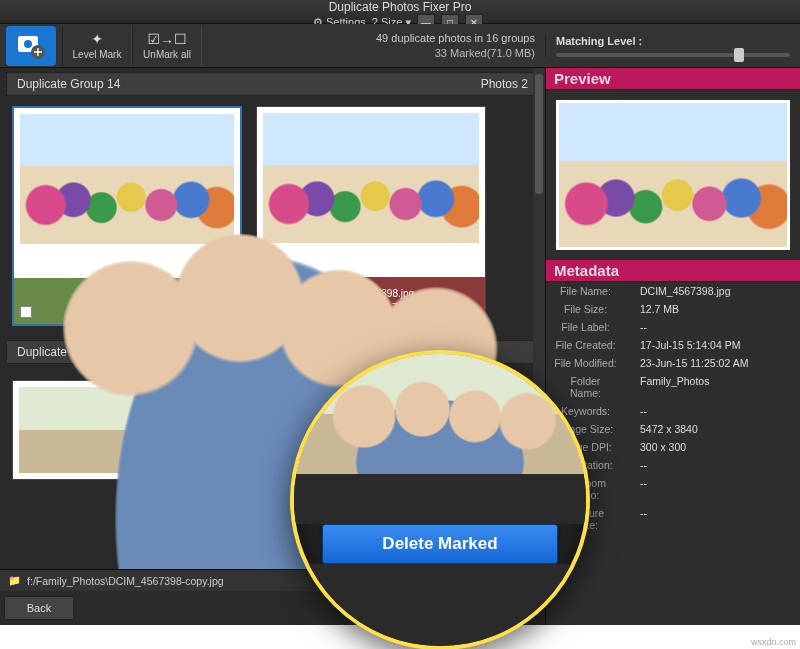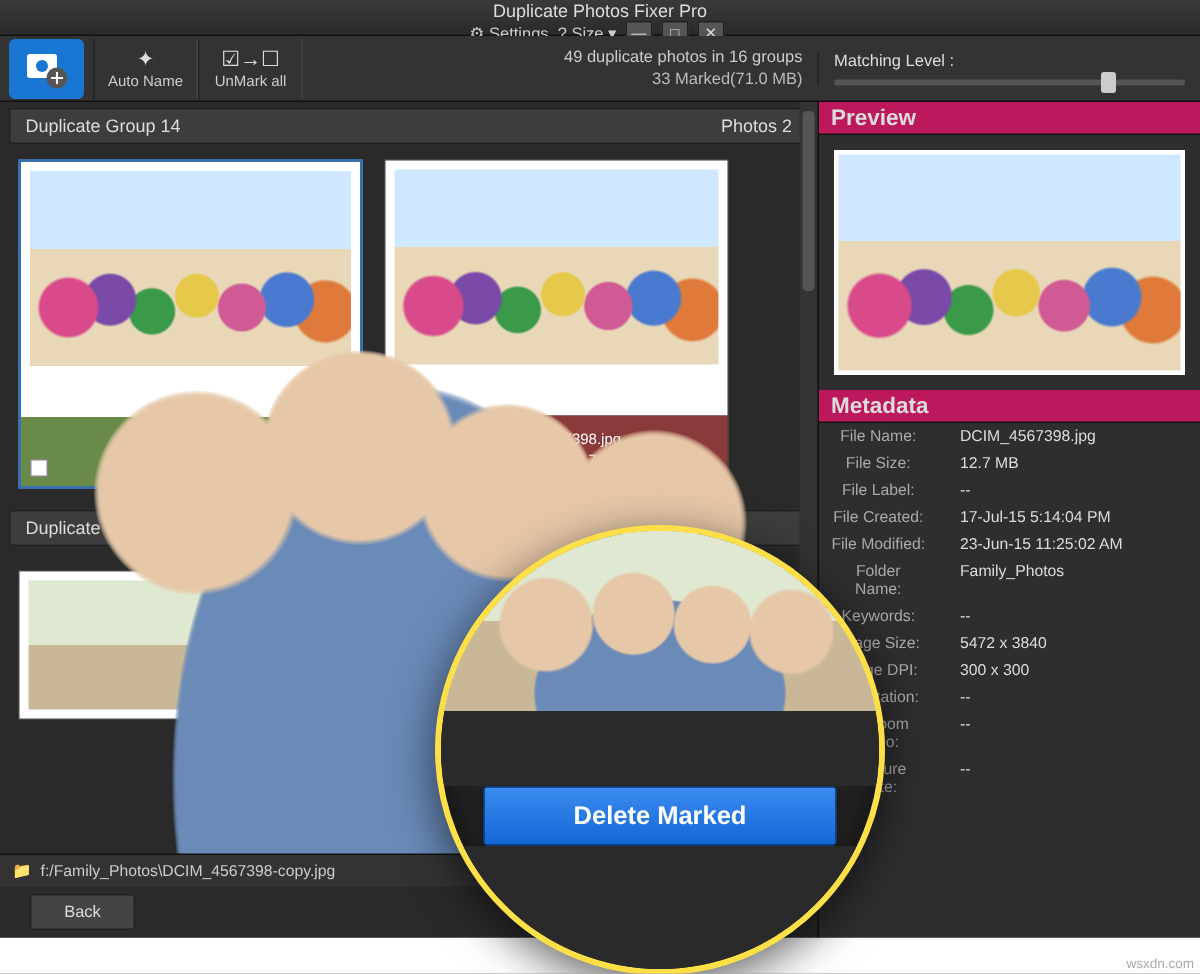--- a/index.html
+++ b/index.html
@@ -13,21 +13,21 @@
   .winbtn { width: 18px; height: 16px; background: #555; border: 1px solid #222; display: flex; align-items: center; justify-content: center; font-size: 10px; color: #ddd; cursor: pointer; }
   
   .toolbar { height: 44px; background: #333; border-bottom: 1px solid #111; display: flex; align-items: center; }
   .logo { width: 50px; height: 40px; margin: 2px 6px; background: #1976d2; border-radius: 4px; display:flex; align-items:center; justify-content:center; position:relative;}
   .logo svg { width: 32px; height: 32px; }
   .tool { width: 70px; height: 40px; border-left:1px solid #222; border-right:1px solid #444; display:flex; flex-direction:column; align-items:center; justify-content:center; gap:2px; cursor:pointer; font-size:10px; color:#ccc;}
   .tool .ico { font-size:14px; color:#ddd; }
   .stats-block { flex:1; text-align:right; padding-right:10px; font-size:11px; line-height:15px; color:#ccc;}
   .stats-block .line2 { color:#bbb; }
   .match-block { width:255px; padding:0 10px; border-left:1px solid #222; font-size:11px;}
-  .match-block .lbl { margin-bottom:4px; color:#ddd; font-weight:normal;}
+  .match-block .lbl { margin-bottom:4px; color:#ddd; font-weight:bold;}
   .slider-track { height:4px; background:#555; border-radius:2px; position:relative; margin-top:6px;}
   .slider-thumb { position:absolute; top:-5px; left:76%; width:10px; height:14px; background:#ccc; border-radius:2px; }
   
   .body { flex:1; display:flex; min-height:0; }
   .main-col { flex:1; display:flex; flex-direction:column; min-width:0; background:#2a2a2a; }
   .main-scroll { flex:1; overflow:hidden; position:relative; }
   .main-inner { padding:0 6px; }
   .group-hdr { background:#3d3d3d; height:24px; display:flex; align-items:center; justify-content:space-between; padding:0 10px; font-size:12px; color:#ddd; border:1px solid #222; margin-top:4px;}
   .thumb-row { display:flex; gap:14px; padding:10px 6px; }
   .card { width:230px; border:1px solid #444; background:#333; }
@@ -47,21 +47,21 @@
   .preview-box { padding:10px; }
   .preview-img { width:100%; height:150px; background:#fff; padding:3px; }
   .preview-img .photo { width:100%; height:100%; }
   .meta { flex:1; overflow:auto; }
   .meta-row { display:flex; font-size:10.5px; padding:3px 8px; color:#ccc; }
   .meta-row .k { width:86px; text-align:center; padding-right:23px; color:#aaa;}
   .meta-row .v { flex:1; color:#ddd; }
   
   .status { height:22px; background:#333; border-top:1px solid #111; display:flex; align-items:center; padding:0 8px; font-size:10.5px; color:#ccc; gap:6px;}
   .status .fico { color:#e6b84a; }
-  .back-row { height:34px; display:flex; align-items:center; padding:0 20px;text-align:center;}
+  .back-row { height:34px; display:flex; align-items:center; padding:0 4px;text-align:center;}
   .back-btn { width:70px; height:24px; background:#444; border:1px solid #222; color:#ddd; font-size:11px; display:flex; align-items:center; justify-content:center; cursor:pointer; border-radius:2px;}
   
   .zoom { position:absolute; left:290px; top:350px; width:300px; height:300px; border-radius:50%; background:#222; border:4px solid #fde047; box-shadow:0 8px 30px rgba(0,0,0,0.6), inset 0 0 20px rgba(0,0,0,0.6); overflow:hidden; display:flex; flex-direction:column; }
   .zoom .ztop { height:120px; background:#fff; position:relative; overflow:hidden;}
   .zoom .zmid { height:50px; background:#2a2a2a; }
   .zoom .zbtn { margin:0 28px; height:40px; background:linear-gradient(#3a8cf0,#1566d6); border:1px solid #0a3a7a; border-radius:3px; color:#fff; font-size:17px; font-weight:bold; display:flex; align-items:center; justify-content:center; cursor:pointer; box-shadow:0 2px 4px rgba(0,0,0,0.4);}
   .zoom .zbot { flex:1; background:#2a2a2a; }
   .watermark { position:absolute; right:4px; bottom:2px; font-size:9px; color:#aaa; z-index:50;}
   
   .photo { background:linear-gradient(180deg,#cfe8ff 0%,#cfe8ff 40%,#e8d8b8 40%,#e8d8b8 100%); }
@@ -106,21 +106,21 @@
     <div class="logo">
       <svg viewBox="0 0 32 32">
           <rect x="3" y="6" width="20" height="16" fill="#fff" rx="2"></rect>
           <circle cx="13" cy="14" r="4" fill="#1976d2"></circle>
           <circle cx="23" cy="22" r="7" fill="#555"></circle>
           <path d="M23 18 v8 M19 22 h8" stroke="#fff" stroke-width="1.4"></path>
         </svg>
     </div>
     <div class="tool">
       <span class="ico">✦</span>
-      <span>Auto Name</span>
+      <span>Level Mark</span>
     </div>
     <div class="tool">
       <span class="ico">☑→☐</span>
       <span>UnMark all</span>
     </div>
     <div class="stats-block">
       <div>49 duplicate photos in 16 groups</div>
       <div class="line2">33 Marked(71.0 MB)</div>
     </div>
     <div class="match-block">

